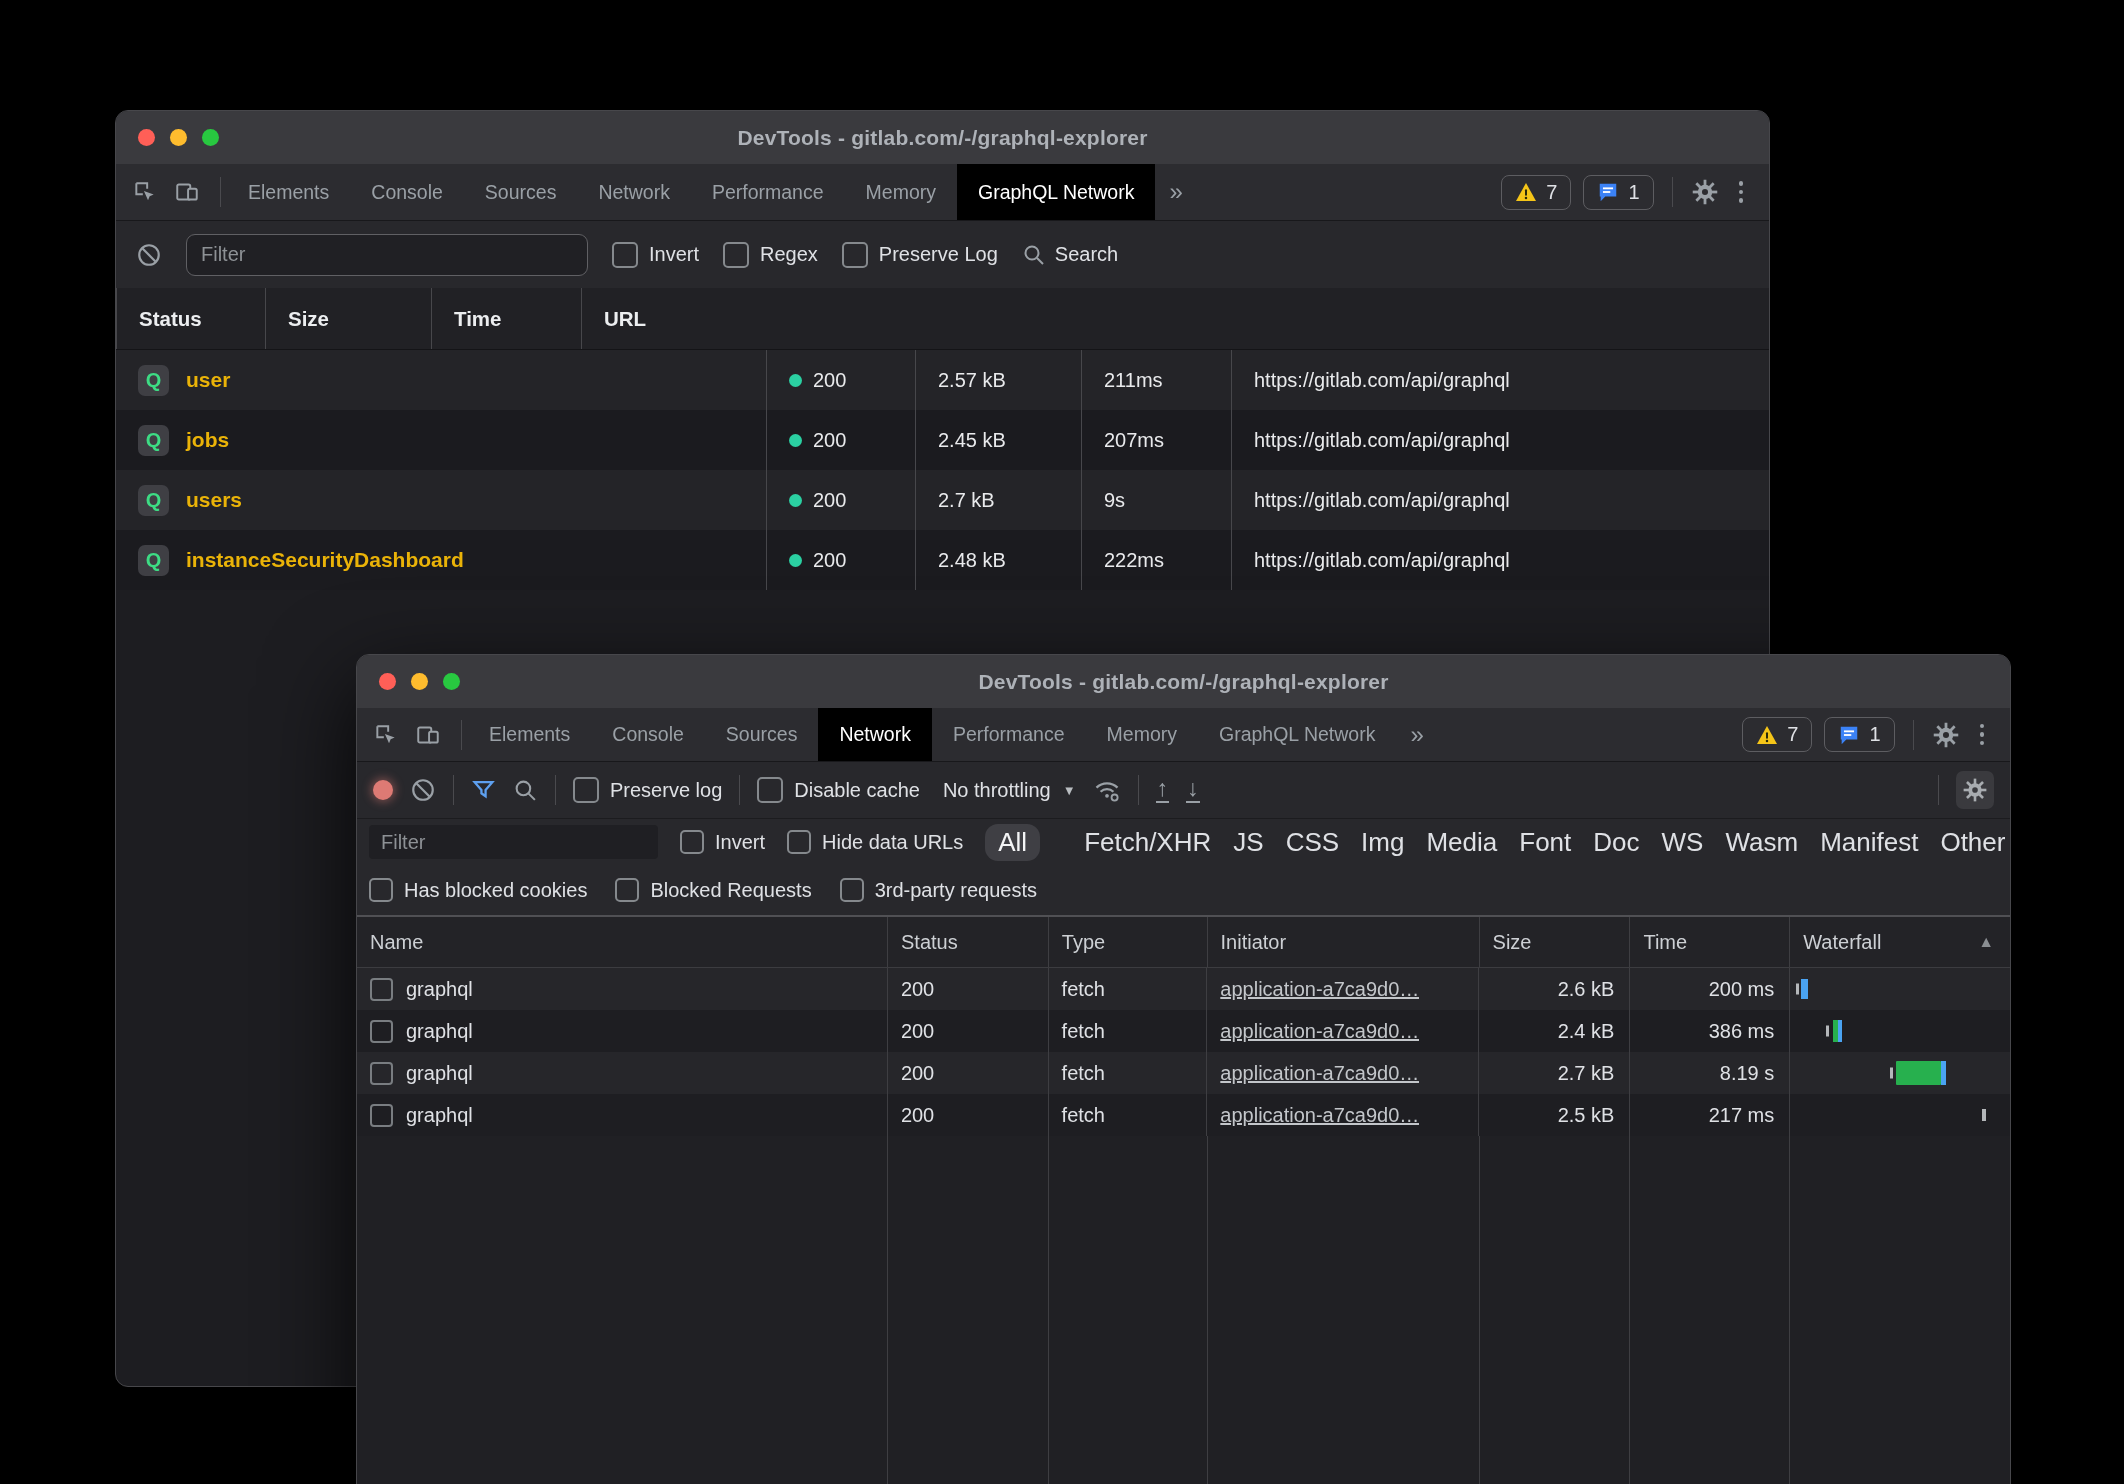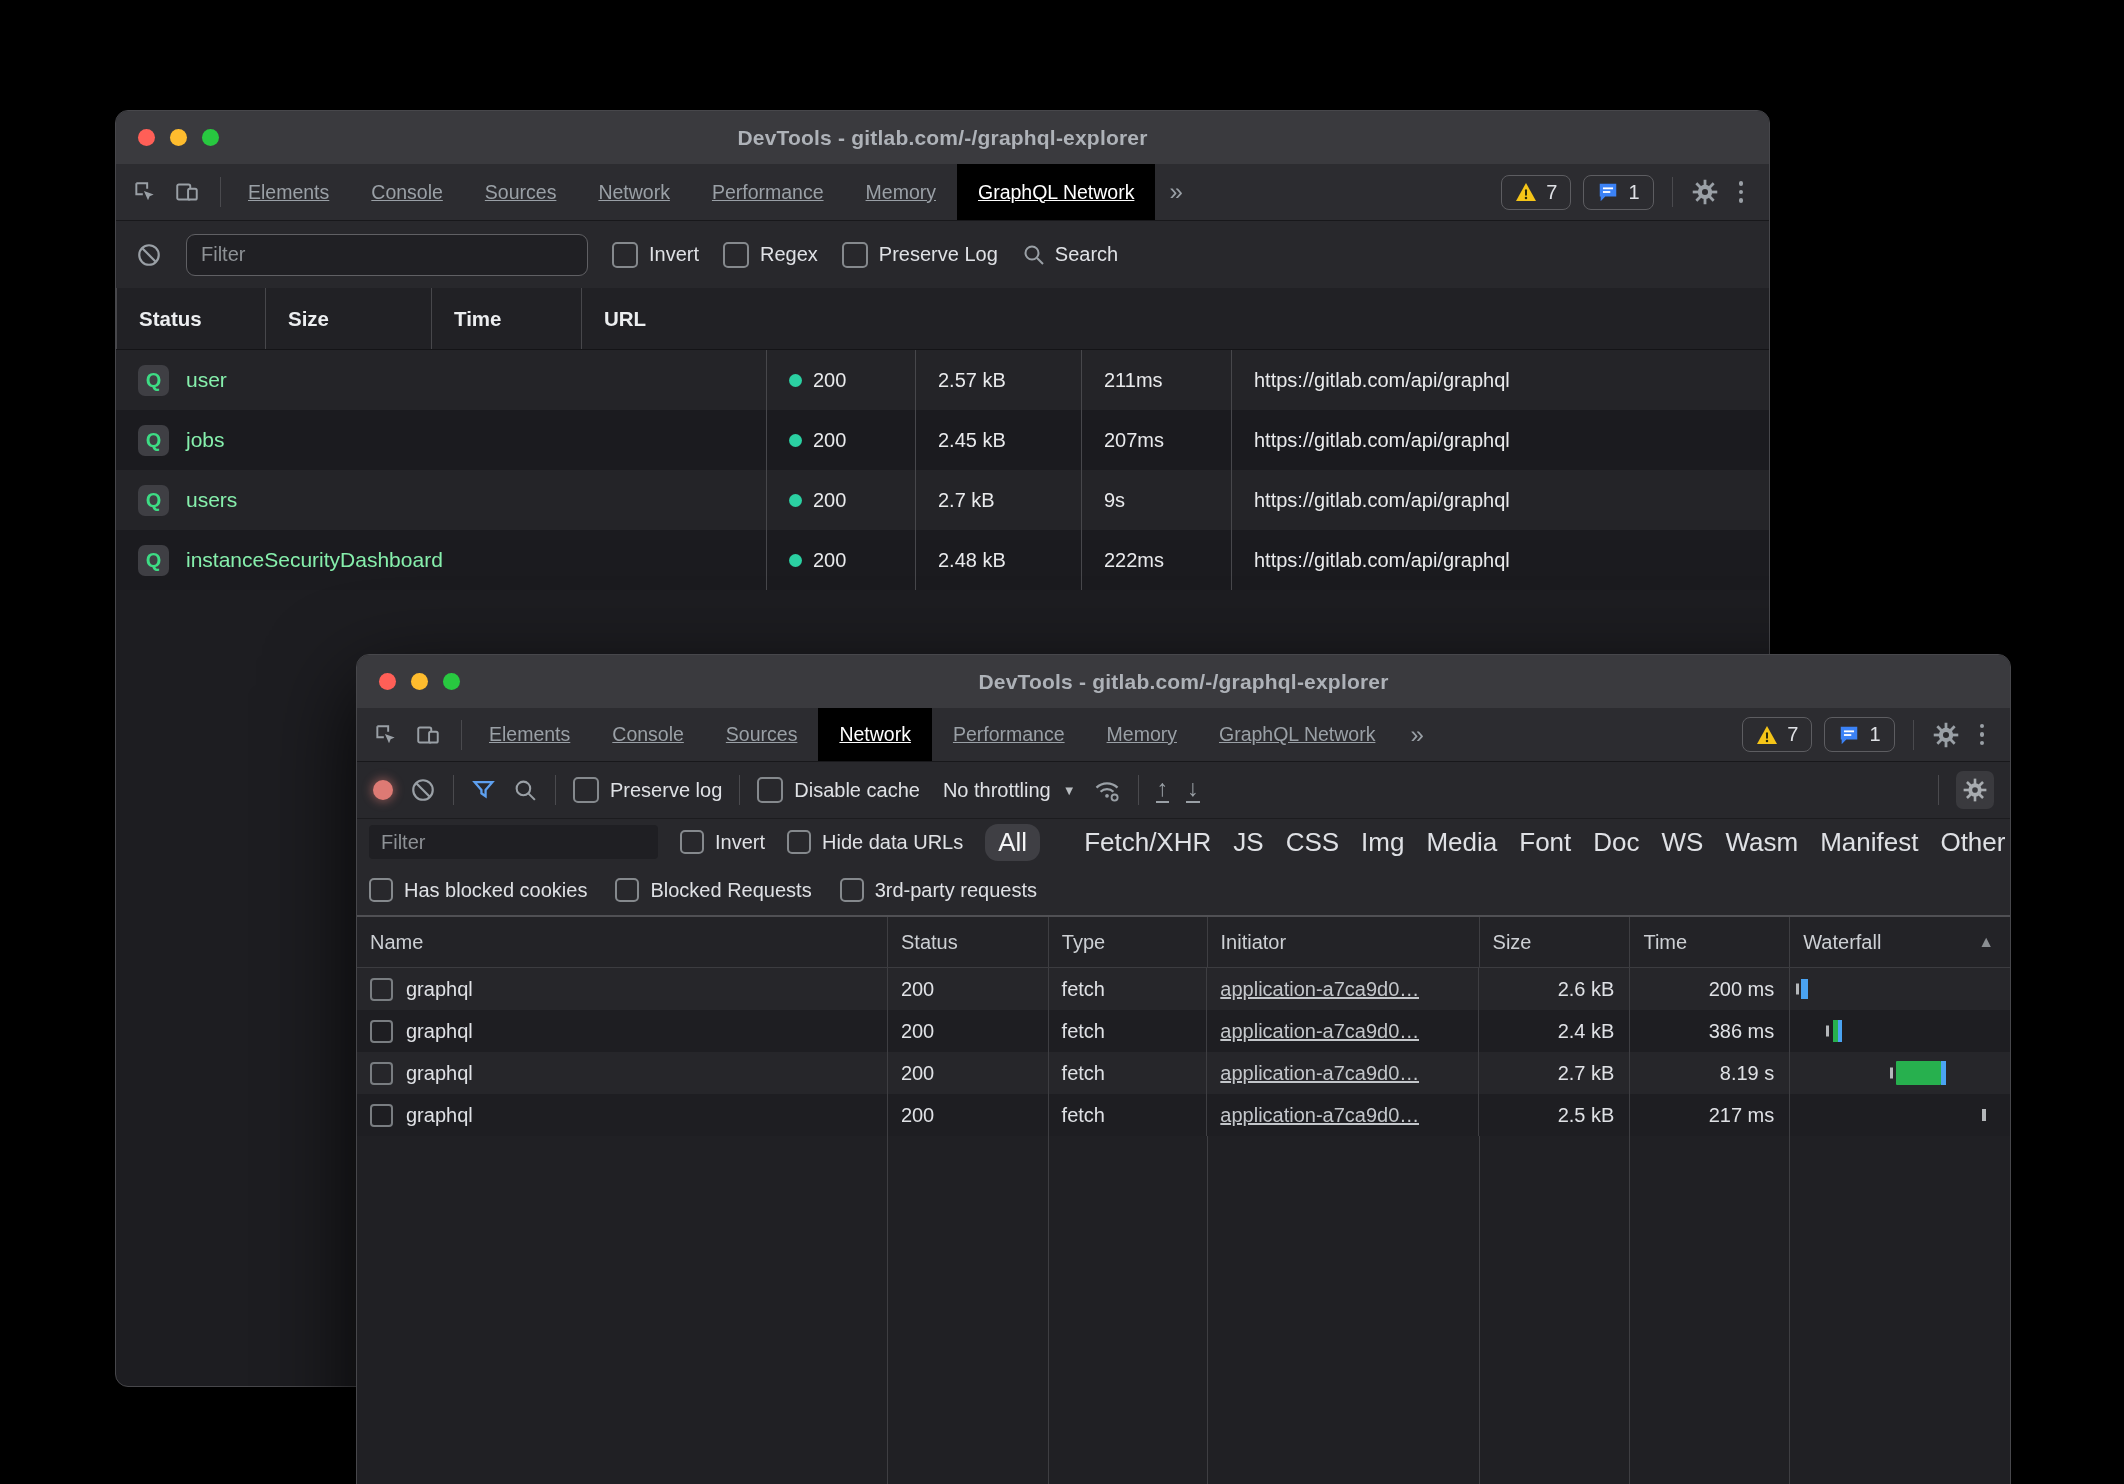--- a/index.html
+++ b/index.html
@@ -14,21 +14,21 @@
   .titlebar{height:53px;flex:0 0 53px;background:#3a3a3e;display:flex;align-items:center;justify-content:center;position:relative;}
   .traffic{position:absolute;left:22px;top:0;height:100%;display:flex;align-items:center;gap:15px;}
   .light{width:17px;height:17px;border-radius:50%;}
   .light.red{background:#ff5f57;}.light.yellow{background:#febc2e;}.light.green{background:#28c840;}
   .win-title{font-size:21px;font-weight:bold;color:#aeb2b8;letter-spacing:.2px;}
 
   
   .tabbar{height:56px;flex:0 0 56px;background:#2c2c30;display:flex;align-items:stretch;border-bottom:1px solid #18181b;}
   .tb-icons{display:flex;align-items:center;gap:16px;padding:0 14px 0 16px;color:#9aa0a6;}
   .tb-sep{width:1px;height:30px;background:#4a4a4e;align-self:center;margin:0 6px;}
-  .tab{display:flex;align-items:center;padding:0 21px;font-size:19.5px;color:#9aa0a6;white-space:nowrap;cursor:default;text-decoration:underline;}
+  .tab{display:flex;align-items:center;padding:0 21px;font-size:19.5px;color:#9aa0a6;white-space:nowrap;cursor:default;}
   .tab.active{background:#000;color:#fff;}
   .chevron-more{display:flex;align-items:center;font-size:24px;color:#9aa0a6;padding:0 14px;}
   .tb-spacer{flex:1;}
   .tb-right{display:flex;align-items:center;gap:12px;padding-right:18px;}
   .badge-btn{display:flex;align-items:center;gap:9px;border:1px solid #5d5d61;border-radius:8px;
              padding:5px 13px;color:#dfe1e5;font-size:20px;}
   .icon-gear{color:#9aa0a6;}
   .kebab{display:flex;flex-direction:column;gap:4px;padding:0 8px;}
   .kebab i{width:4.5px;height:4.5px;border-radius:50%;background:#9aa0a6;display:block;}
 
@@ -46,21 +46,21 @@
   .qtable-header{height:61px;flex:0 0 61px;display:flex;background:#212125;border-bottom:1px solid #141417;}
   .qtable-header .cell{display:flex;align-items:center;font-size:20.5px;font-weight:bold;color:#eceef0;}
   .qrow{height:60px;flex:0 0 60px;display:flex;align-items:stretch;}
   .qrow.odd{background:#242428;}
   .qrow.even{background:#1b1b1f;}
   .cell{padding-left:22px;box-sizing:border-box;display:flex;align-items:center;overflow:hidden;white-space:nowrap;}
   .cell.vline{border-left:1px solid #47474b;}
   .c-qm{width:650px;}.c-status{width:149px;}.c-size{width:166px;}.c-time{width:150px;}.c-url{width:538px;}
   .qbadge{width:31px;height:31px;border-radius:7px;background:#3f3f44;color:#3ddc84;font-weight:bold;font-size:20px;
           display:flex;align-items:center;justify-content:center;margin-right:17px;flex:0 0 auto;}
-  .qname{font-size:21px;font-weight:normal;color:#86efac;}
+  .qname{font-size:21px;font-weight:bold;color:#eab308;}
   .dot{width:13px;height:13px;border-radius:50%;background:#2bd0a2;margin-right:11px;flex:0 0 auto;}
   .qtext{font-size:20px;color:#e9eaec;}
 
   
   .nettoolbar{height:56px;flex:0 0 56px;background:#28282c;display:flex;align-items:center;padding:0 16px;gap:17px;border-bottom:1px solid #1c1c1f;}
   .record-dot{width:20px;height:20px;border-radius:50%;background:#dd7a74;box-shadow:0 0 10px 2px rgba(221,122,116,.45);flex:0 0 auto;}
   .nt-sep{width:1px;height:30px;background:#4a4a4e;}
   .throttle{display:flex;align-items:center;gap:12px;color:#dfe1e5;font-size:20px;margin-left:6px;}
   .dd-arrow{font-size:13px;color:#b9bdc1;}
   .arrow-bar{font-size:23px;color:#9aa0a6;border-bottom:2.5px solid #9aa0a6;line-height:1;padding:0 1px 1px;}

